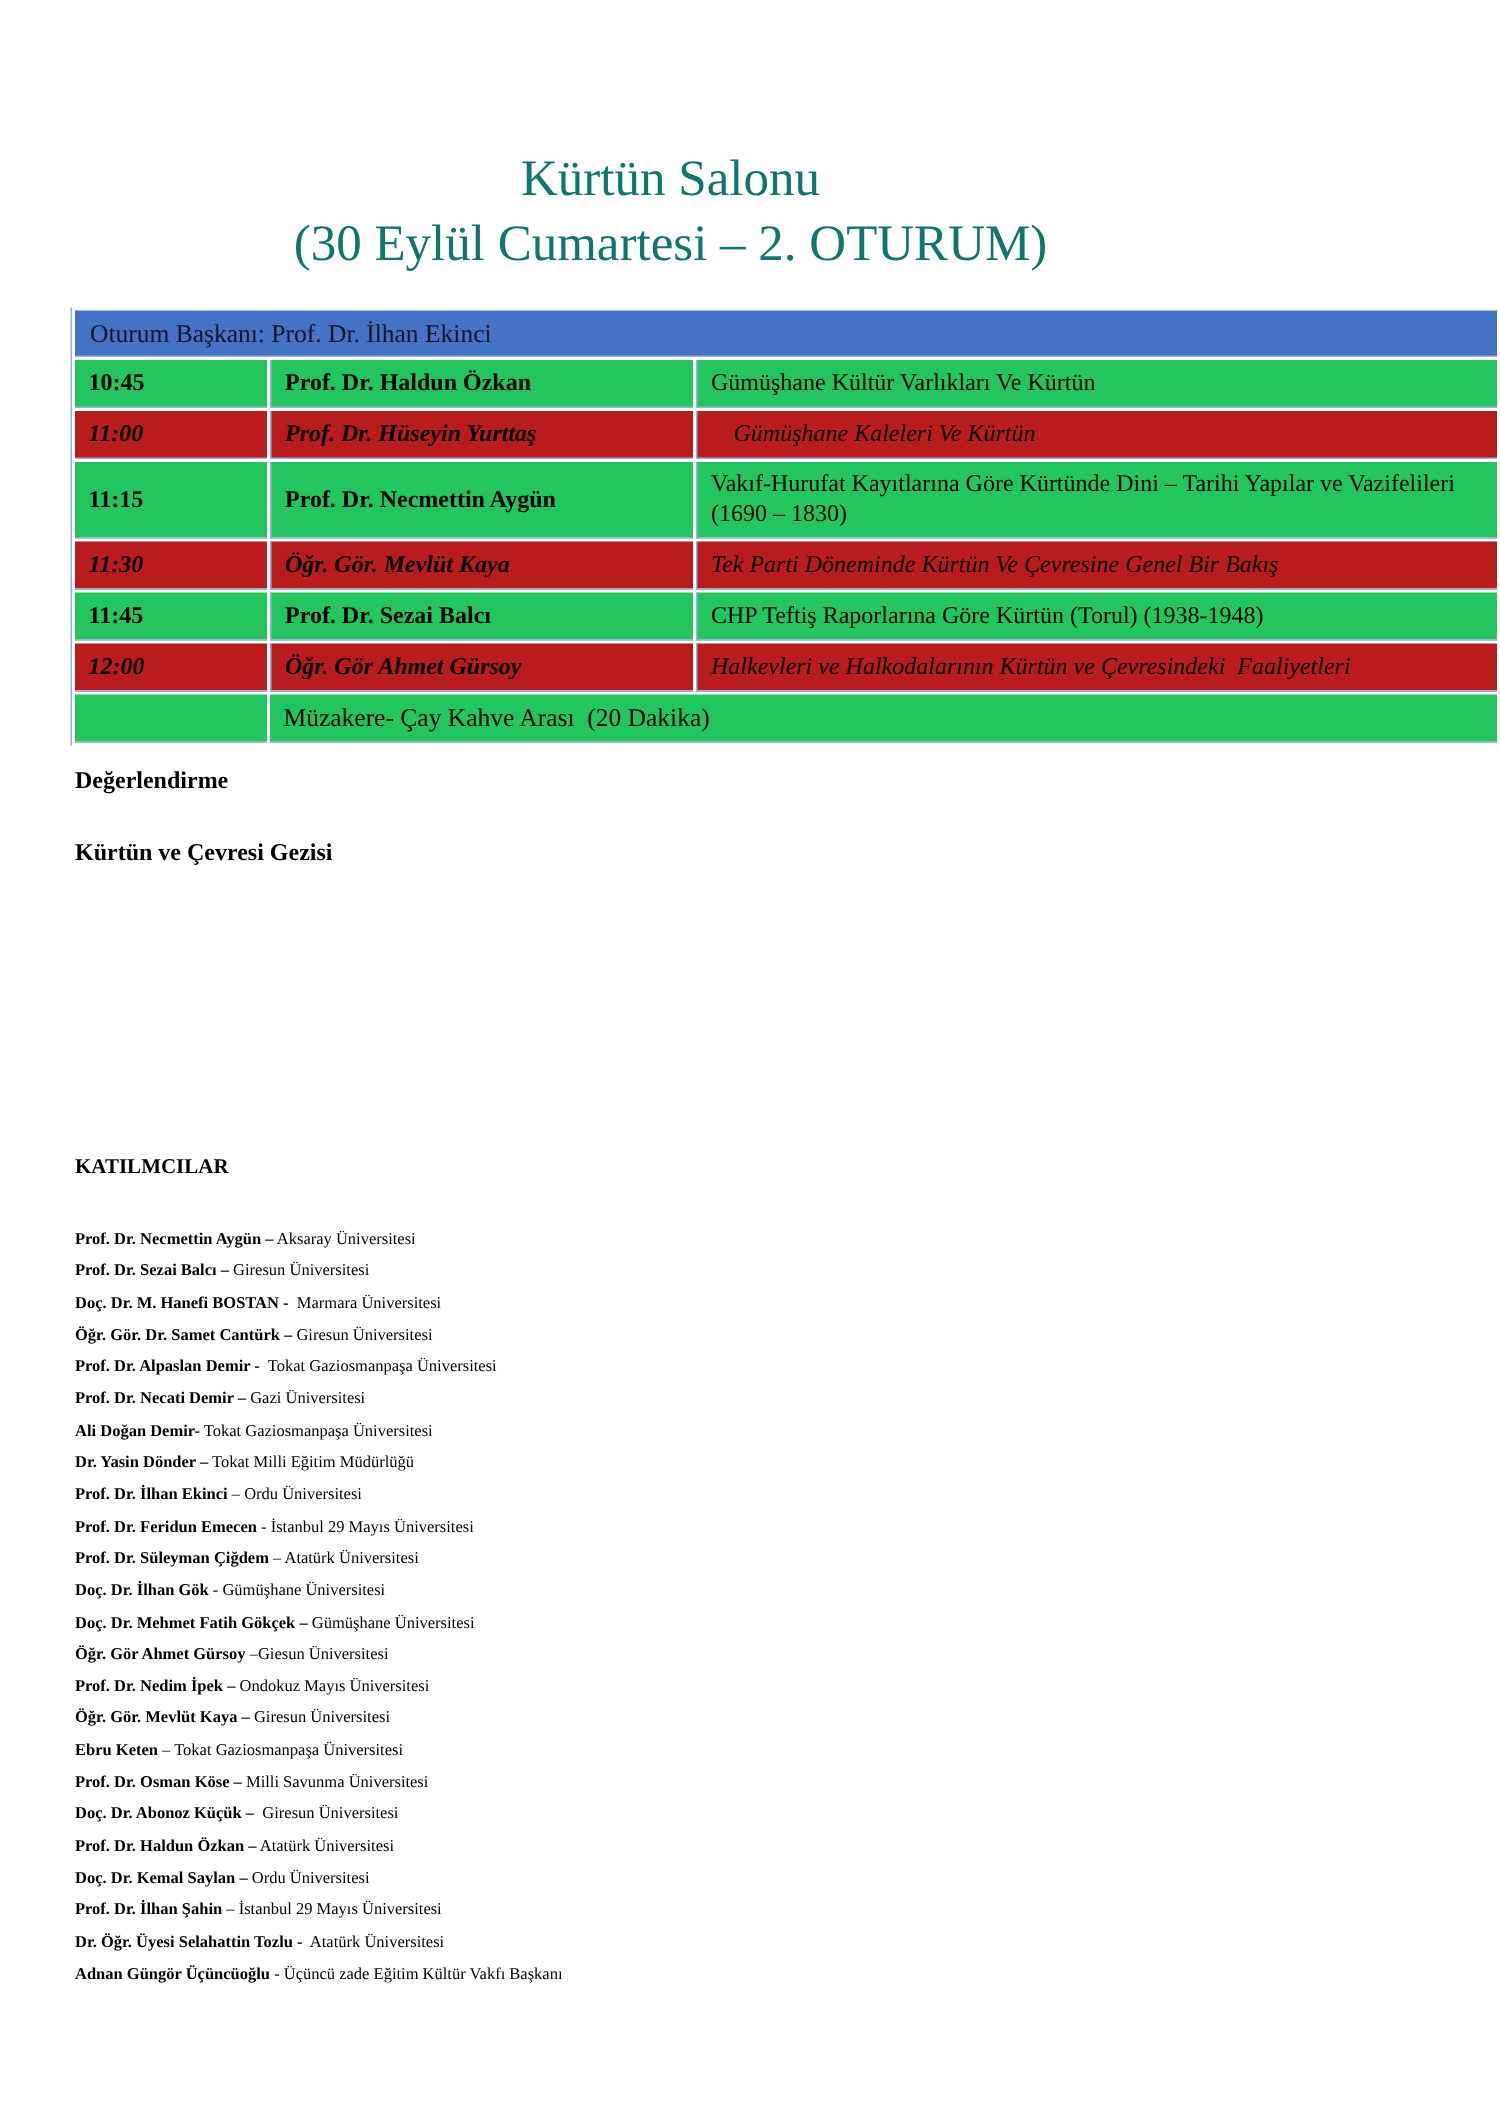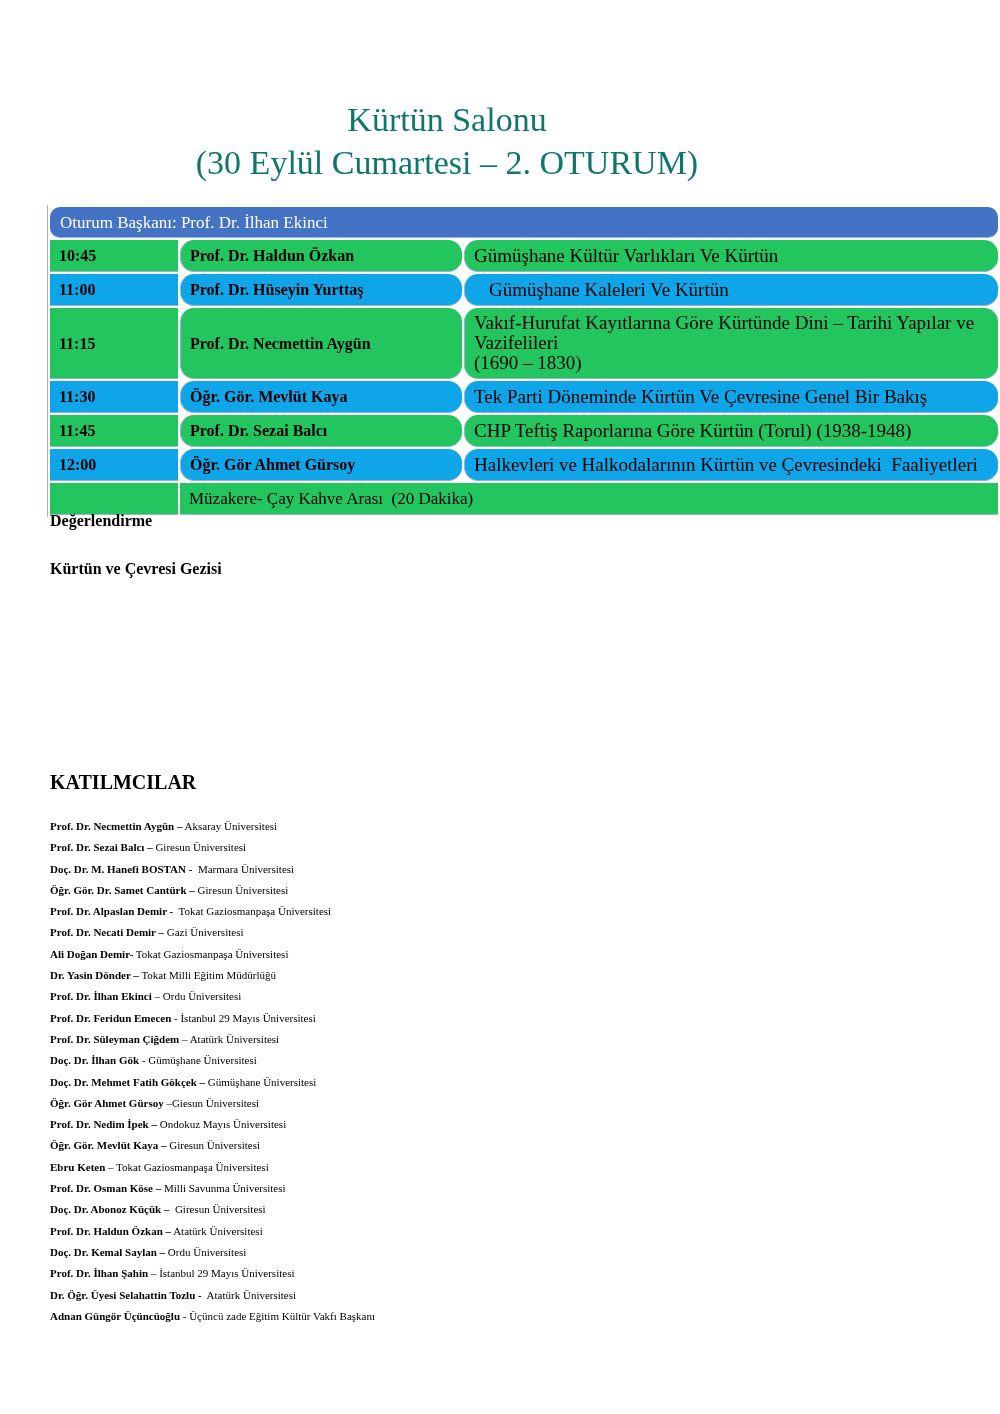--- a/index.html
+++ b/index.html
@@ -20,49 +20,48 @@
   .session-table {
     position: absolute; top: 205px; left: 47px;
     width: 953px;
     border-collapse: separate; border-spacing: 2px;
     table-layout: fixed;
     border-left: 1px solid #95B3D7;
   }
   .session-table col.c-time { width: 128px; }
   .session-table col.c-speaker { width: 282px; }
   .session-table td.session-header {
-    background: #4472C4; color: #ffffff;
+    background: #4472C4; color: #0f172a;
     font-weight: 400; font-size: 17px;
     padding: 4px 10px; height: 22px;
     vertical-align: middle;
-    border-radius: 10px;
   }
   .session-table td {
     padding: 5px 9px;
     font-size: 16px; line-height: 21px;
     vertical-align: middle;
     border-bottom: 1px solid #95B3D7;
     overflow: hidden;
   }
   .session-table td.time, .session-table td.speaker { font-weight: bold; }
-  .session-table td.speaker, .session-table td.topic { border-left: 1px solid #95B3D7; border-radius: 14px; }
-  .session-table td.topic { font-size: 19px; line-height: 20px; white-space: pre-wrap; }
+  .session-table td.speaker, .session-table td.topic { border-left: 1px solid #95B3D7; }
+  .session-table td.topic { font-size: 16px; line-height: 20px; white-space: pre-wrap; }
   .session-table tr.band td { background: #22c55e; }
-  .session-table tr.plain td { background: #0ea5e9; }
+  .session-table tr.plain td { background: #b91c1c; font-style: italic; }
   .session-table tbody tr:nth-child(3) td.topic { text-align: justify; padding-left: 24px; }
   .session-table td.footer-cell { font-size: 17px; white-space: pre-wrap; }
   .note {
     position: absolute; left: 50px;
     font-size: 16px; font-weight: bold; text-align: right;
   }
   .note-1 { top: 512px; }
   .note-2 { top: 560px; }
   .participants-heading {
     position: absolute; top: 771px; left: 50px;
-    font-size: 20px; font-weight: bold; margin: 0;
+    font-size: 14px; font-weight: bold; margin: 0;
   }
   .participants {
     position: absolute; top: 816px; left: 50px; width: 900px;
     font-size: 11px; line-height: 21.3px;
   }
   .p-line { white-space: pre-wrap; }
   .p-bold { font-weight: bold; white-space: pre-wrap; }
   .p-rest { font-weight: normal; white-space: pre-wrap; }
 </style>
 </head>

